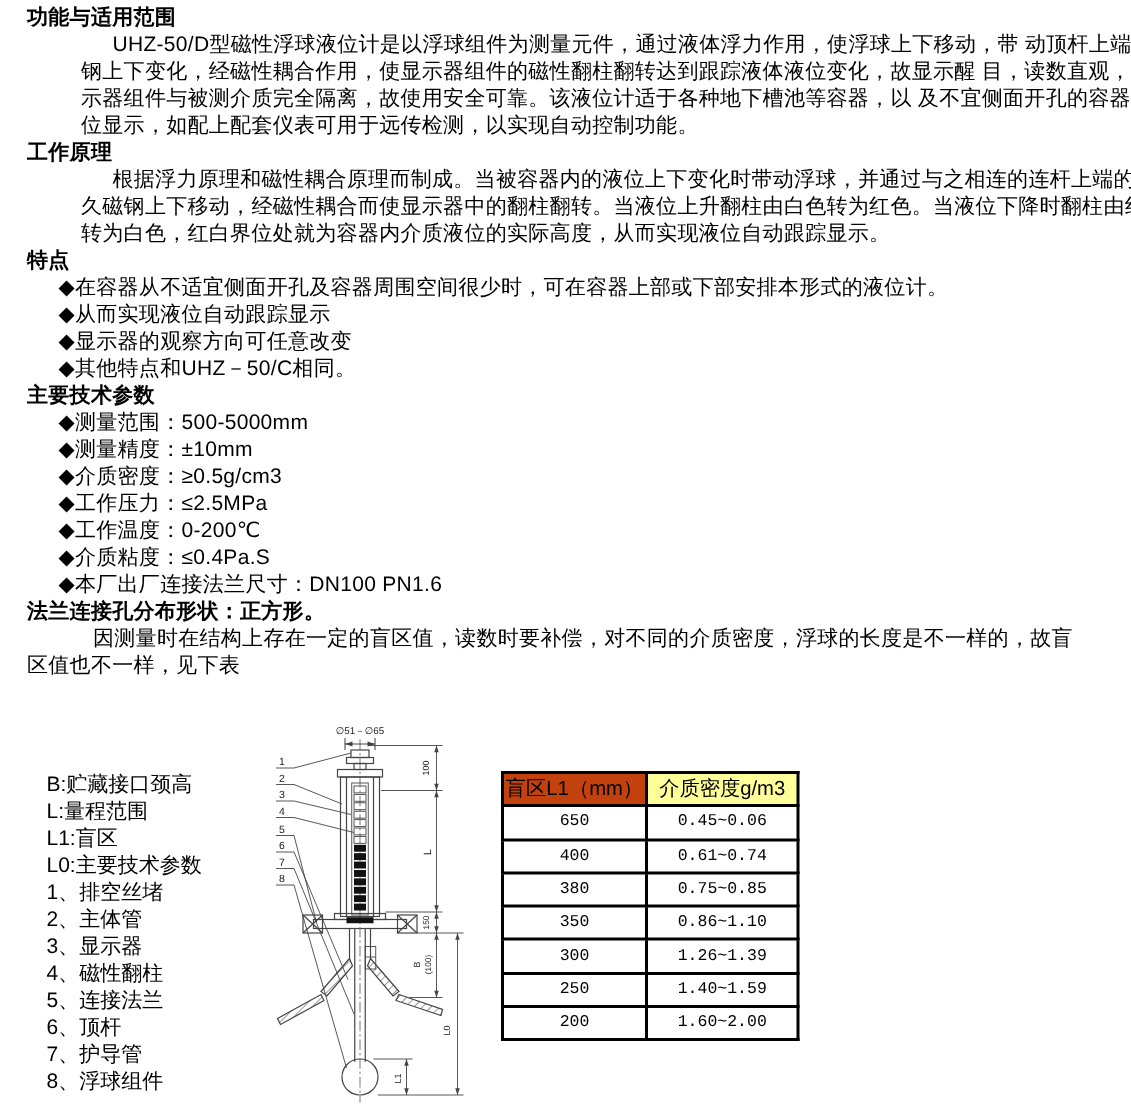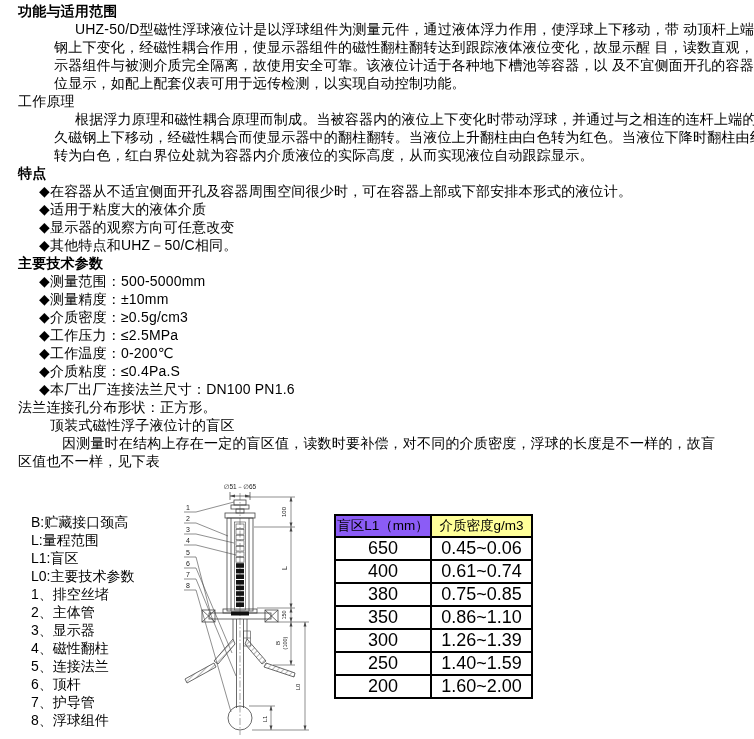--- a/index.html
+++ b/index.html
@@ -6,21 +6,21 @@
   body{
     width:754px;height:739px;background:#ffffff;color:#000;
     font-family:"Liberation Sans","DejaVu Sans",sans-serif;
     position:relative;overflow:hidden;
   }
   .doc{
     position:absolute;left:18px;top:2px;width:732px;
     font-size:14px;line-height:18px;letter-spacing:0.2px;
   }
   .doc .h{font-weight:bold;white-space:pre;}
-  .doc .line{white-space:pre;}
+  .doc .line{white-space:pre;font-weight:bold;}
   .doc .p{white-space:pre;}
   .indent{text-indent:21px;margin-left:36px;}
   .ind2{text-indent:32px;}
   .ind3{text-indent:44px;}
   .bullet{white-space:pre;padding-left:21px;}
   .legend{
     position:absolute;left:31px;top:513px;
     font-size:14px;line-height:18px;
   }
   .legend div{white-space:pre;}
@@ -28,52 +28,51 @@
   table.blind{
     position:absolute;left:334px;top:514px;
     border-collapse:collapse;table-layout:fixed;
     border:2px solid #000;
   }
   table.blind th,table.blind td{
     border:2px solid #000;text-align:center;vertical-align:middle;
     height:20.3px;padding:0;font-weight:normal;
   }
   table.blind th{font-size:13.5px;}
-  table.blind td{font-family:Liberation Sans, sans-serif;font-size:18px;}
+  table.blind td{font-family:Liberation Mono, monospace;font-size:11px;}
   .c1{width:94px;}
   .c2{width:99px;margin-top:48px;}
 </style>
 </head>
 <body>
 
 <div class="doc">
   <div class="h">功能与适用范围</div>
   <div class="p indent">UHZ-50/D型磁性浮球液位计是以浮球组件为测量元件，通过液体浮力作用，使浮球上下移动，带 动顶杆上端的磁
 钢上下变化，经磁性耦合作用，使显示器组件的磁性翻柱翻转达到跟踪液体液位变化，故显示醒 目，读数直观，因显
 示器组件与被测介质完全隔离，故使用安全可靠。该液位计适于各种地下槽池等容器，以 及不宜侧面开孔的容器的液
 位显示，如配上配套仪表可用于远传检测，以实现自动控制功能。</div>
   <div class="line">工作原理</div>
   <div class="p indent">根据浮力原理和磁性耦合原理而制成。当被容器内的液位上下变化时带动浮球，并通过与之相连的连杆上端的永
 久磁钢上下移动，经磁性耦合而使显示器中的翻柱翻转。当液位上升翻柱由白色转为红色。当液位下降时翻柱由红色
 转为白色，红白界位处就为容器内介质液位的实际高度，从而实现液位自动跟踪显示。</div>
   <div class="h">特点</div>
   <div class="bullet">◆在容器从不适宜侧面开孔及容器周围空间很少时，可在容器上部或下部安排本形式的液位计。</div>
-  <div class="bullet">◆适用于粘度大的液体介质</div>
+  <div class="bullet">◆从而实现液位自动跟踪显示</div>
   <div class="bullet">◆显示器的观察方向可任意改变</div>
   <div class="bullet">◆其他特点和UHZ－50/C相同。</div>
   <div class="h">主要技术参数</div>
   <div class="bullet">◆测量范围：500-5000mm</div>
   <div class="bullet">◆测量精度：±10mm</div>
   <div class="bullet">◆介质密度：≥0.5g/cm3</div>
   <div class="bullet">◆工作压力：≤2.5MPa</div>
   <div class="bullet">◆工作温度：0-200℃</div>
   <div class="bullet">◆介质粘度：≤0.4Pa.S</div>
   <div class="bullet">◆本厂出厂连接法兰尺寸：DN100 PN1.6</div>
   <div class="line">法兰连接孔分布形状：正方形。</div>
-  <div class="line ind2">顶装式磁性浮子液位计的盲区</div>
   <div class="p ind3">因测量时在结构上存在一定的盲区值，读数时要补偿，对不同的介质密度，浮球的长度是不一样的，故盲
 区值也不一样，见下表</div>
 </div>
 
 <div class="legend">
   <div>B:贮藏接口颈高</div>
   <div>L:量程范围</div>
   <div>L1:盲区</div>
   <div>L0:主要技术参数</div>
   <div>1、排空丝堵</div>
@@ -222,21 +221,21 @@
     <text x="3" y="74">5</text>
     <text x="3" y="85">6</text>
     <text x="3" y="96">7</text>
     <text x="3" y="107">8</text>
   </g>
 </svg>
 
 <table class="blind">
   <tbody>
       <tr>
-    <th class="c1 thdr" style="background: #8b5cf6;">盲区L1（mm）</th>
+    <th class="c1 thdr" style="background: #c2410c;">盲区L1（mm）</th>
     <th class="c2 thdr" style="background: rgb(255, 255, 153);">介质密度g/m3</th>
   </tr>
   <tr>
     <td>650</td>
     <td>0.45~0.06</td>
   </tr>
   <tr>
     <td>400</td>
     <td>0.61~0.74</td>
   </tr>

